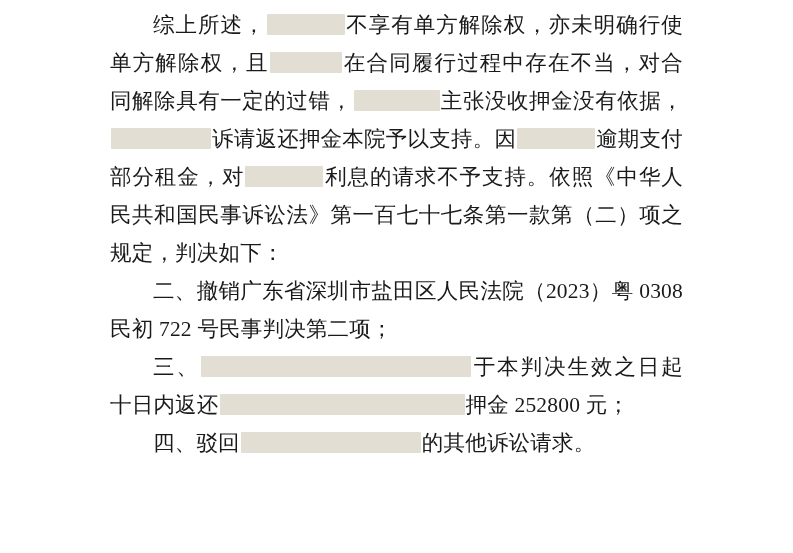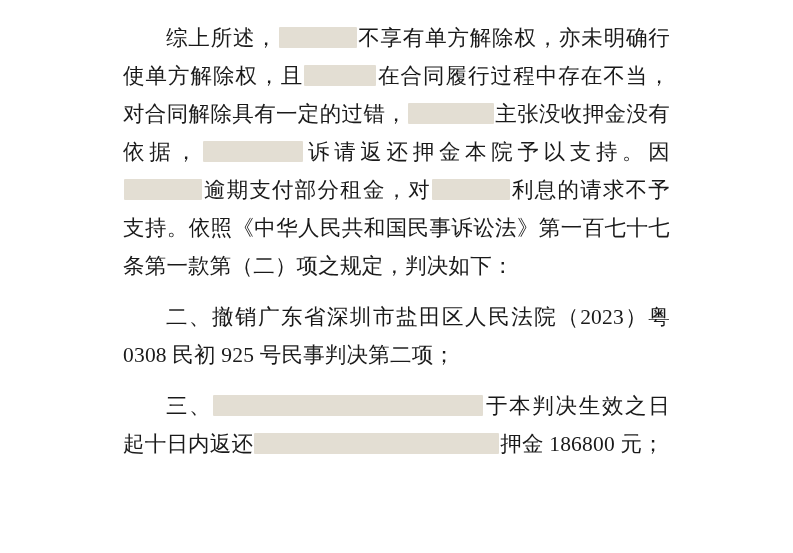--- a/index.html
+++ b/index.html
@@ -23,35 +23,36 @@
   }
   .doc-body {
     font-size: 21.5px;
     line-height: 38px;
     color: #1a1a1a;
     text-align: justify;
     text-justify: inter-ideograph;
     letter-spacing: 0.2px;
   }
   .para {
-    margin: 13px;
+    margin: 0;
     text-indent: 2em;
     white-space: normal;
   }
   .redact {
     display: inline-block;
     background: #e3ded3;
     vertical-align: -3px;
     border-radius: 1px;
     height: 21px;
     margin: 0 1px;
   }
 </style>
 </head>
 <body>
 
 <div class="page">
   <div class="doc-body" id="doc-body">
       <p class="para"><span>综上所述，</span><span class="redact" style="width: 78px; background: rgb(227, 222, 211);"></span><span>不享有单方解除权，亦未明确行使单方解除权，且</span><span class="redact" style="width: 72px; background: rgb(227, 222, 211);"></span><span>在合同履行过程中存在不当，对合同解除具有一定的过错，</span><span class="redact" style="width: 86px; background: rgb(227, 222, 211);"></span><span>主张没收押金没有依据，</span><span class="redact" style="width: 100px; background: rgb(227, 222, 211);"></span><span>诉请返还押金本院予以支持。因</span><span class="redact" style="width: 78px; background: rgb(227, 222, 211);"></span><span>逾期支付部分租金，对</span><span class="redact" style="width: 78px; background: rgb(227, 222, 211);"></span><span>利息的请求不予支持。依照《中华人民共和国民事诉讼法》第一百七十七条第一款第（二）项之规定，判决如下：</span></p>
-      <p class="para"><span>二、撤销广东省深圳市盐田区人民法院（2023）粤 0308 民初 925 号民事判决第二项；</span></p>
-      <p class="para"><span>三、</span><span class="redact" style="width: 270px; background: rgb(227, 222, 211);"></span><span>于本判决生效之日起十日内返还</span><span class="redact" style="width: 245px; background: rgb(227, 222, 211);"></span><span>押金 186800 元；</span></p>
+      <p class="para"><span>二、撤销广东省深圳市盐田区人民法院（2023）粤 0308 民初 722 号民事判决第二项；</span></p>
+      <p class="para"><span>三、</span><span class="redact" style="width: 270px; background: rgb(227, 222, 211);"></span><span>于本判决生效之日起十日内返还</span><span class="redact" style="width: 245px; background: rgb(227, 222, 211);"></span><span>押金 252800 元；</span></p>
+      <p class="para"><span>四、驳回</span><span class="redact" style="width: 180px; background: rgb(227, 222, 211);"></span><span>的其他诉讼请求。</span></p>
     </div>
 </div>
 
 </body></html>

